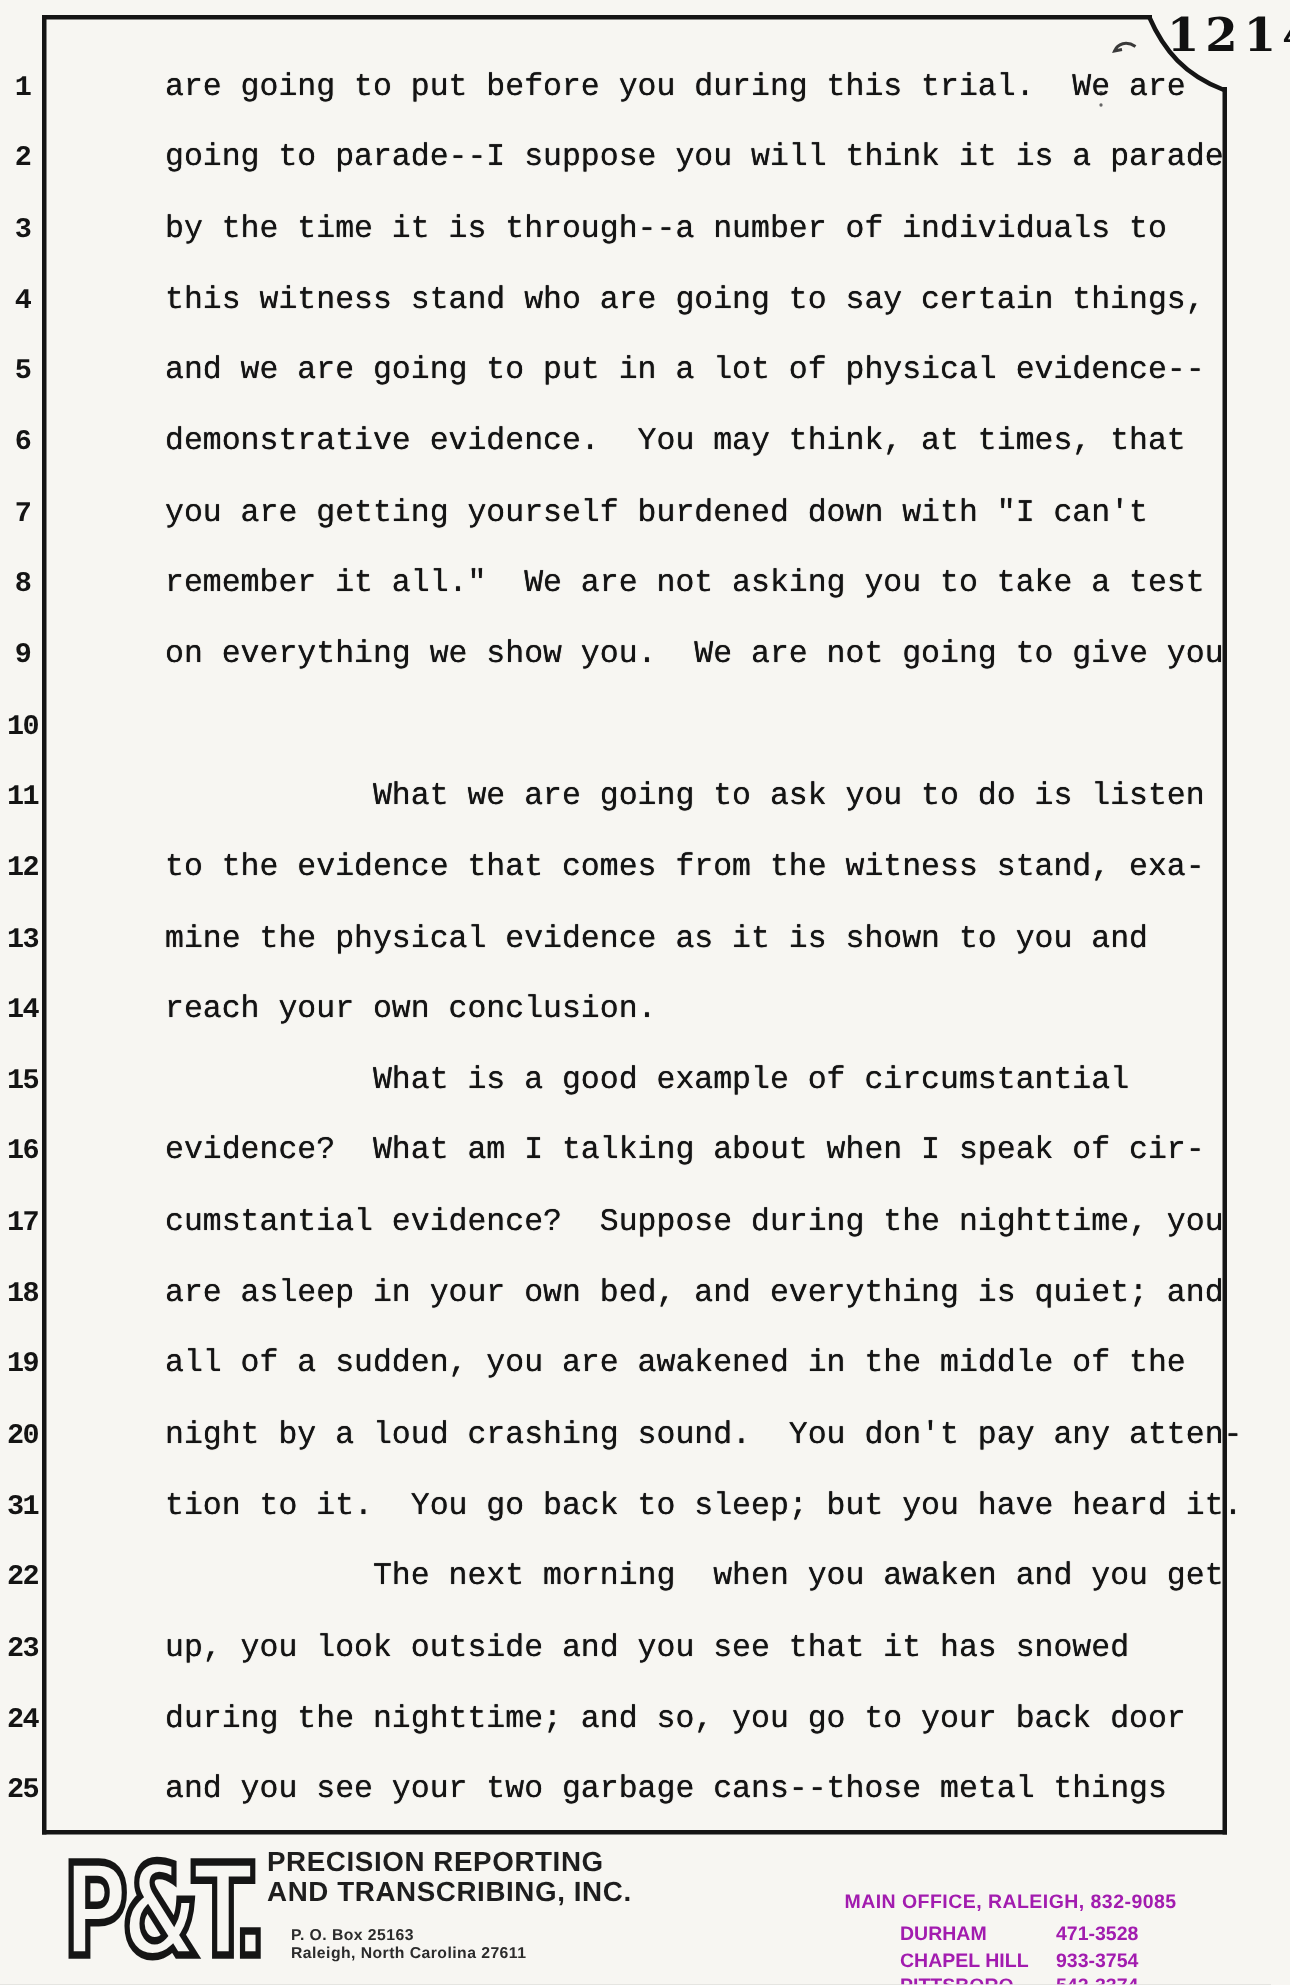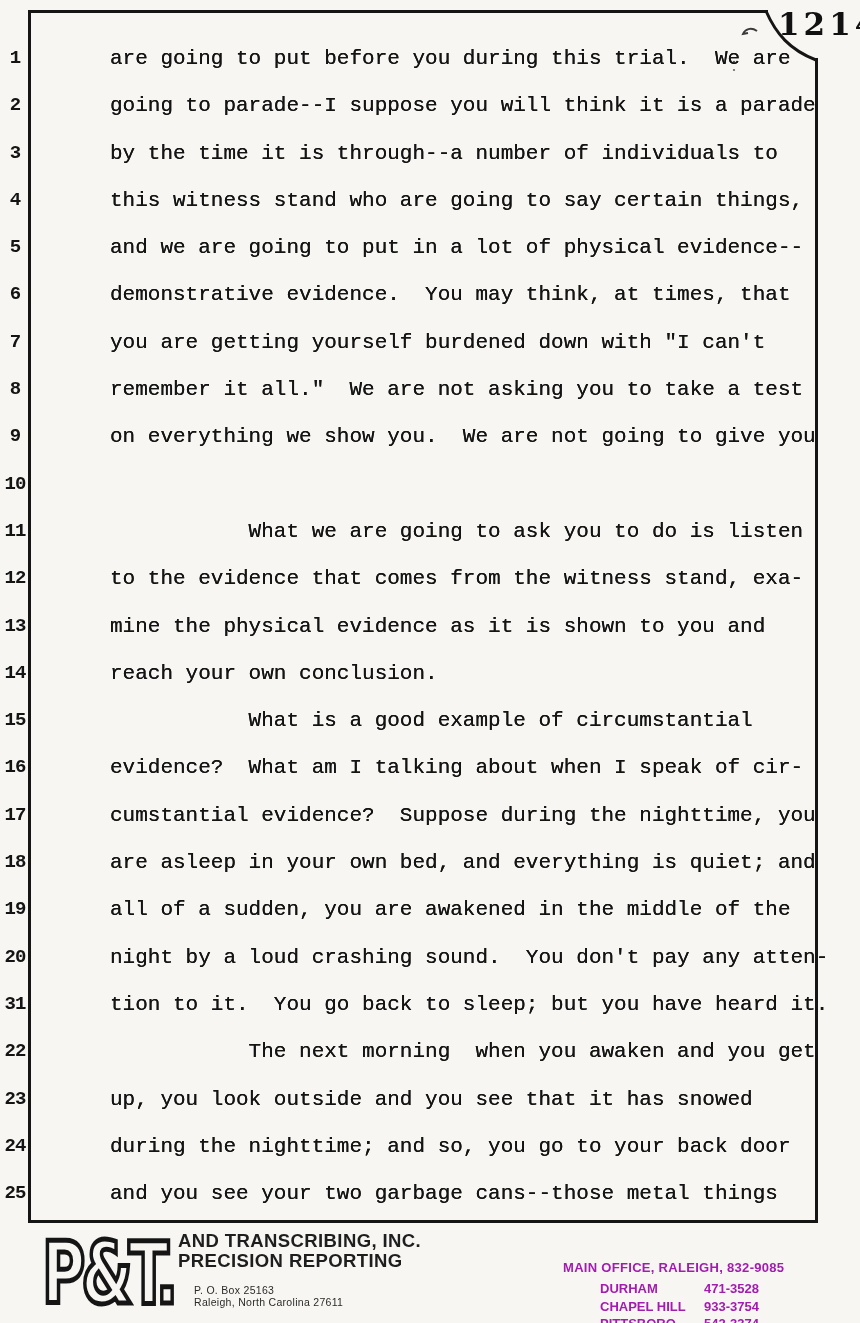--- a/index.html
+++ b/index.html
@@ -42,21 +42,21 @@
   .logo-svg { position:absolute; left:44px; top:1226px; }
   .company {
     position:absolute; left:178px; top:1231px;
     font-family:"Liberation Sans", sans-serif;
     font-size:18.5px; font-weight:700; letter-spacing:0.4px;
     line-height:20px; color:#1e1e1e;
   }
   .pobox {
     position:absolute; left:194px; top:1284px;
     font-family:"Liberation Sans", sans-serif;
-    font-size:10.5px; font-weight:400; letter-spacing:0.3px;
+    font-size:10.5px; font-weight:700; letter-spacing:0.3px;
     line-height:12px; color:#2b2b2b;
   }
   .offices {
     position:absolute; left:563px; top:1260px;
     font-family:"Liberation Sans", sans-serif;
     font-size:13px; font-weight:700; color:#a21caf;
   }
   .main-office { letter-spacing:0.3px; }
   .loc-rows { margin-top:5px; margin-left:37px; }
   .loc-row { display:flex; height:17.6px; line-height:17.6px; }
@@ -205,22 +205,22 @@
       <span class="lnum">25</span>
       <span class="ltext">and you see your two garbage cans--those metal things</span>
     </div>
   </div>
 
   <svg class="logo-svg" width="132" height="97" viewBox="0 0 132 97">
     <text x="-2" y="77" font-family="DejaVu Sans, sans-serif" font-size="85" font-weight="bold" fill="#f7f6f2" stroke="#151515" stroke-width="5" letter-spacing="-6" textLength="132" lengthAdjust="spacingAndGlyphs">P&amp;T.</text>
   </svg>
 
   <div class="company">
+    <div>PRECISION REPORTING</div>
     <div>AND TRANSCRIBING, INC.</div>
-    <div>PRECISION REPORTING</div>
   </div>
 
   <div class="pobox">
     <div>P. O. Box 25163</div>
     <div>Raleigh, North Carolina  27611</div>
   </div>
 
   <div class="offices">
     <div class="main-office">MAIN OFFICE, RALEIGH, 832-9085</div>
     <div class="loc-rows" id="locs">

